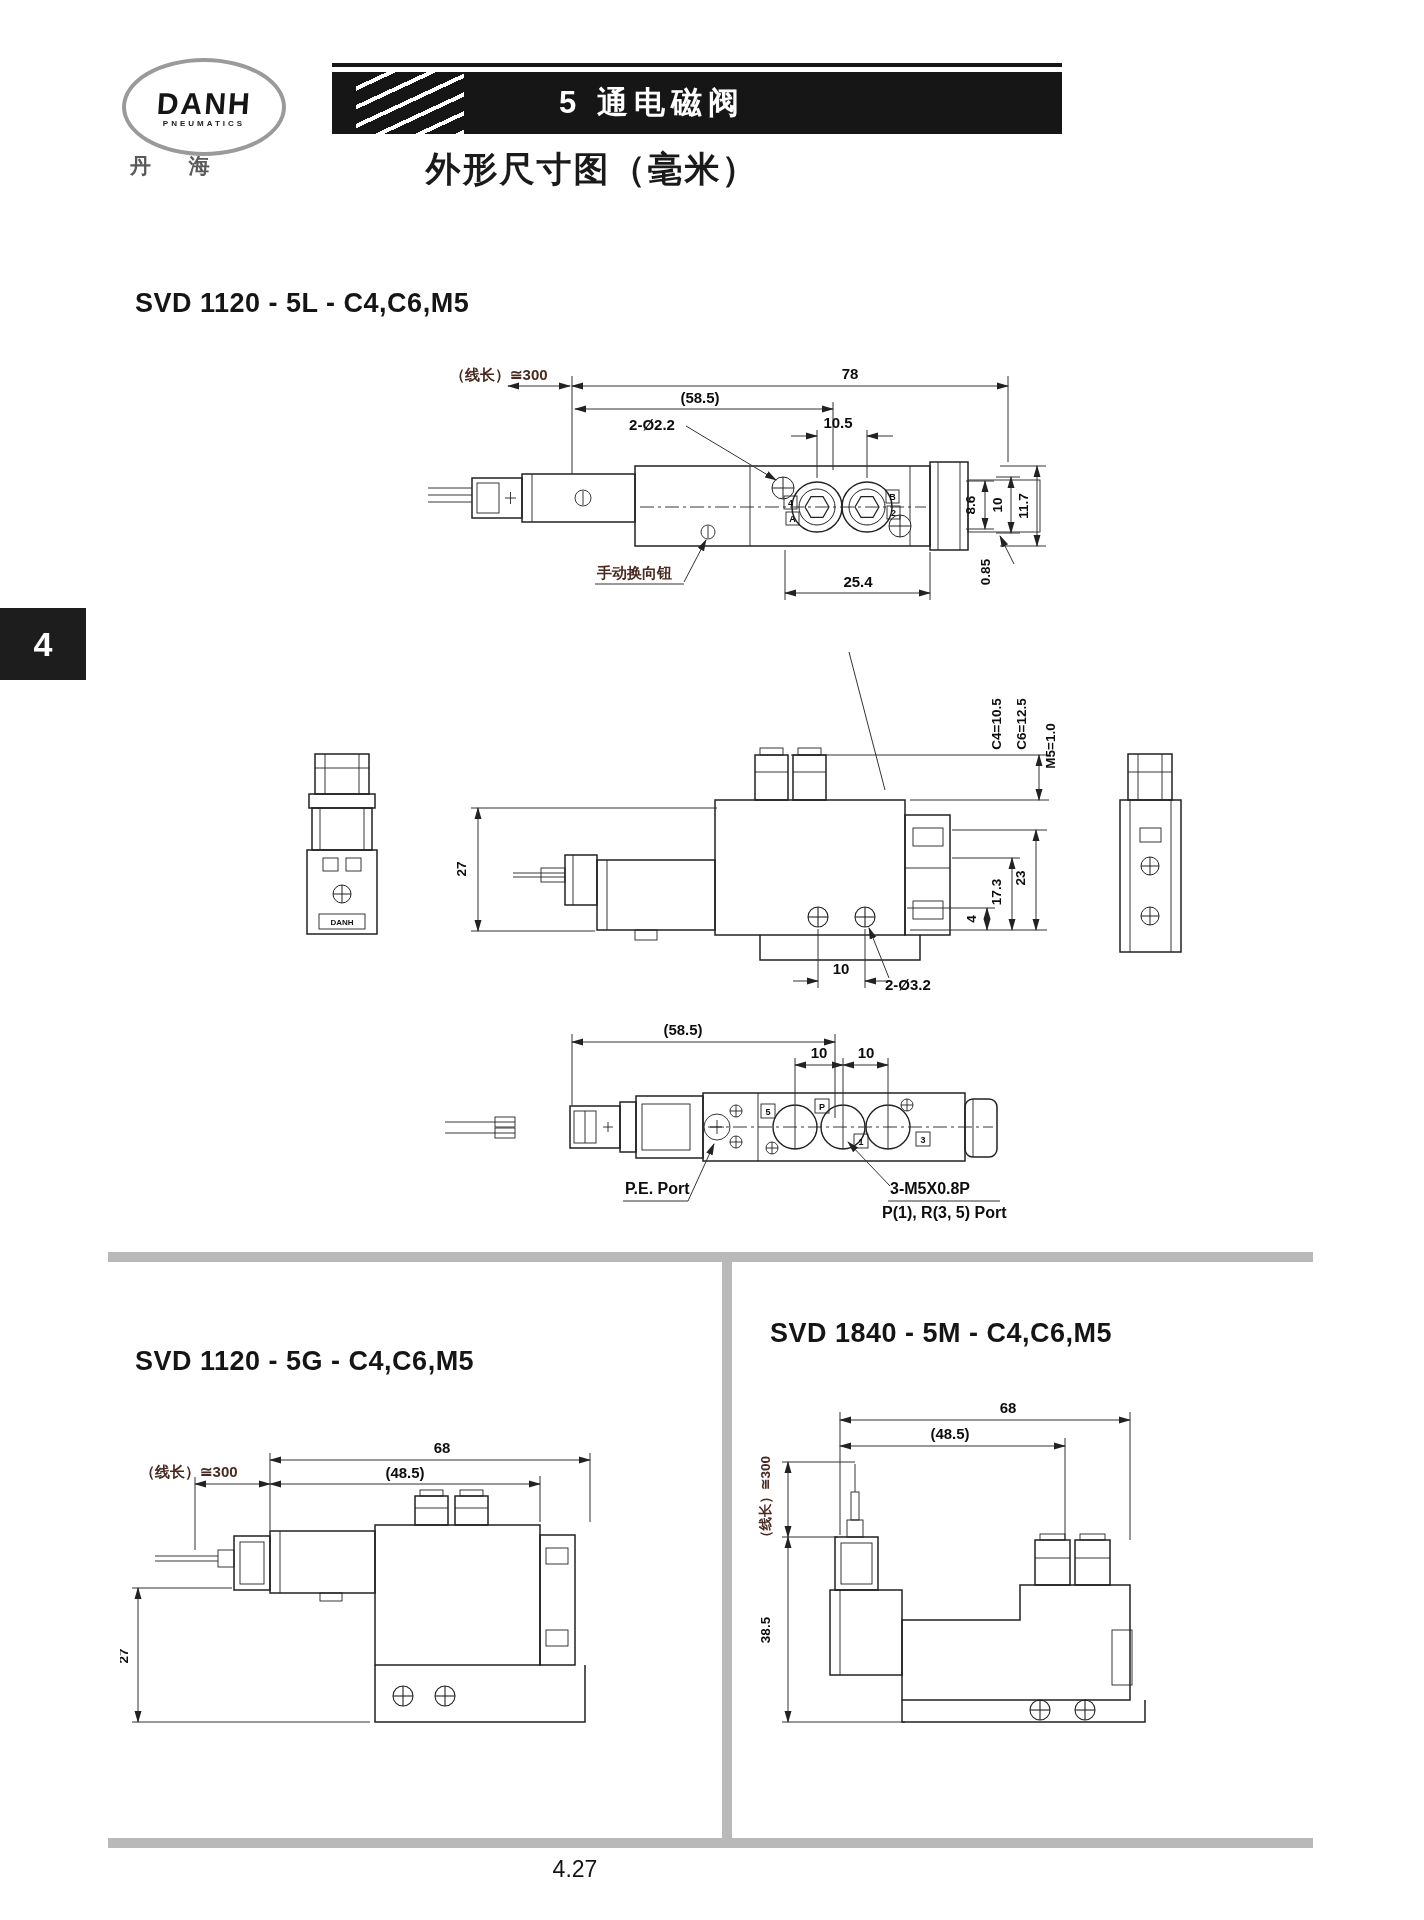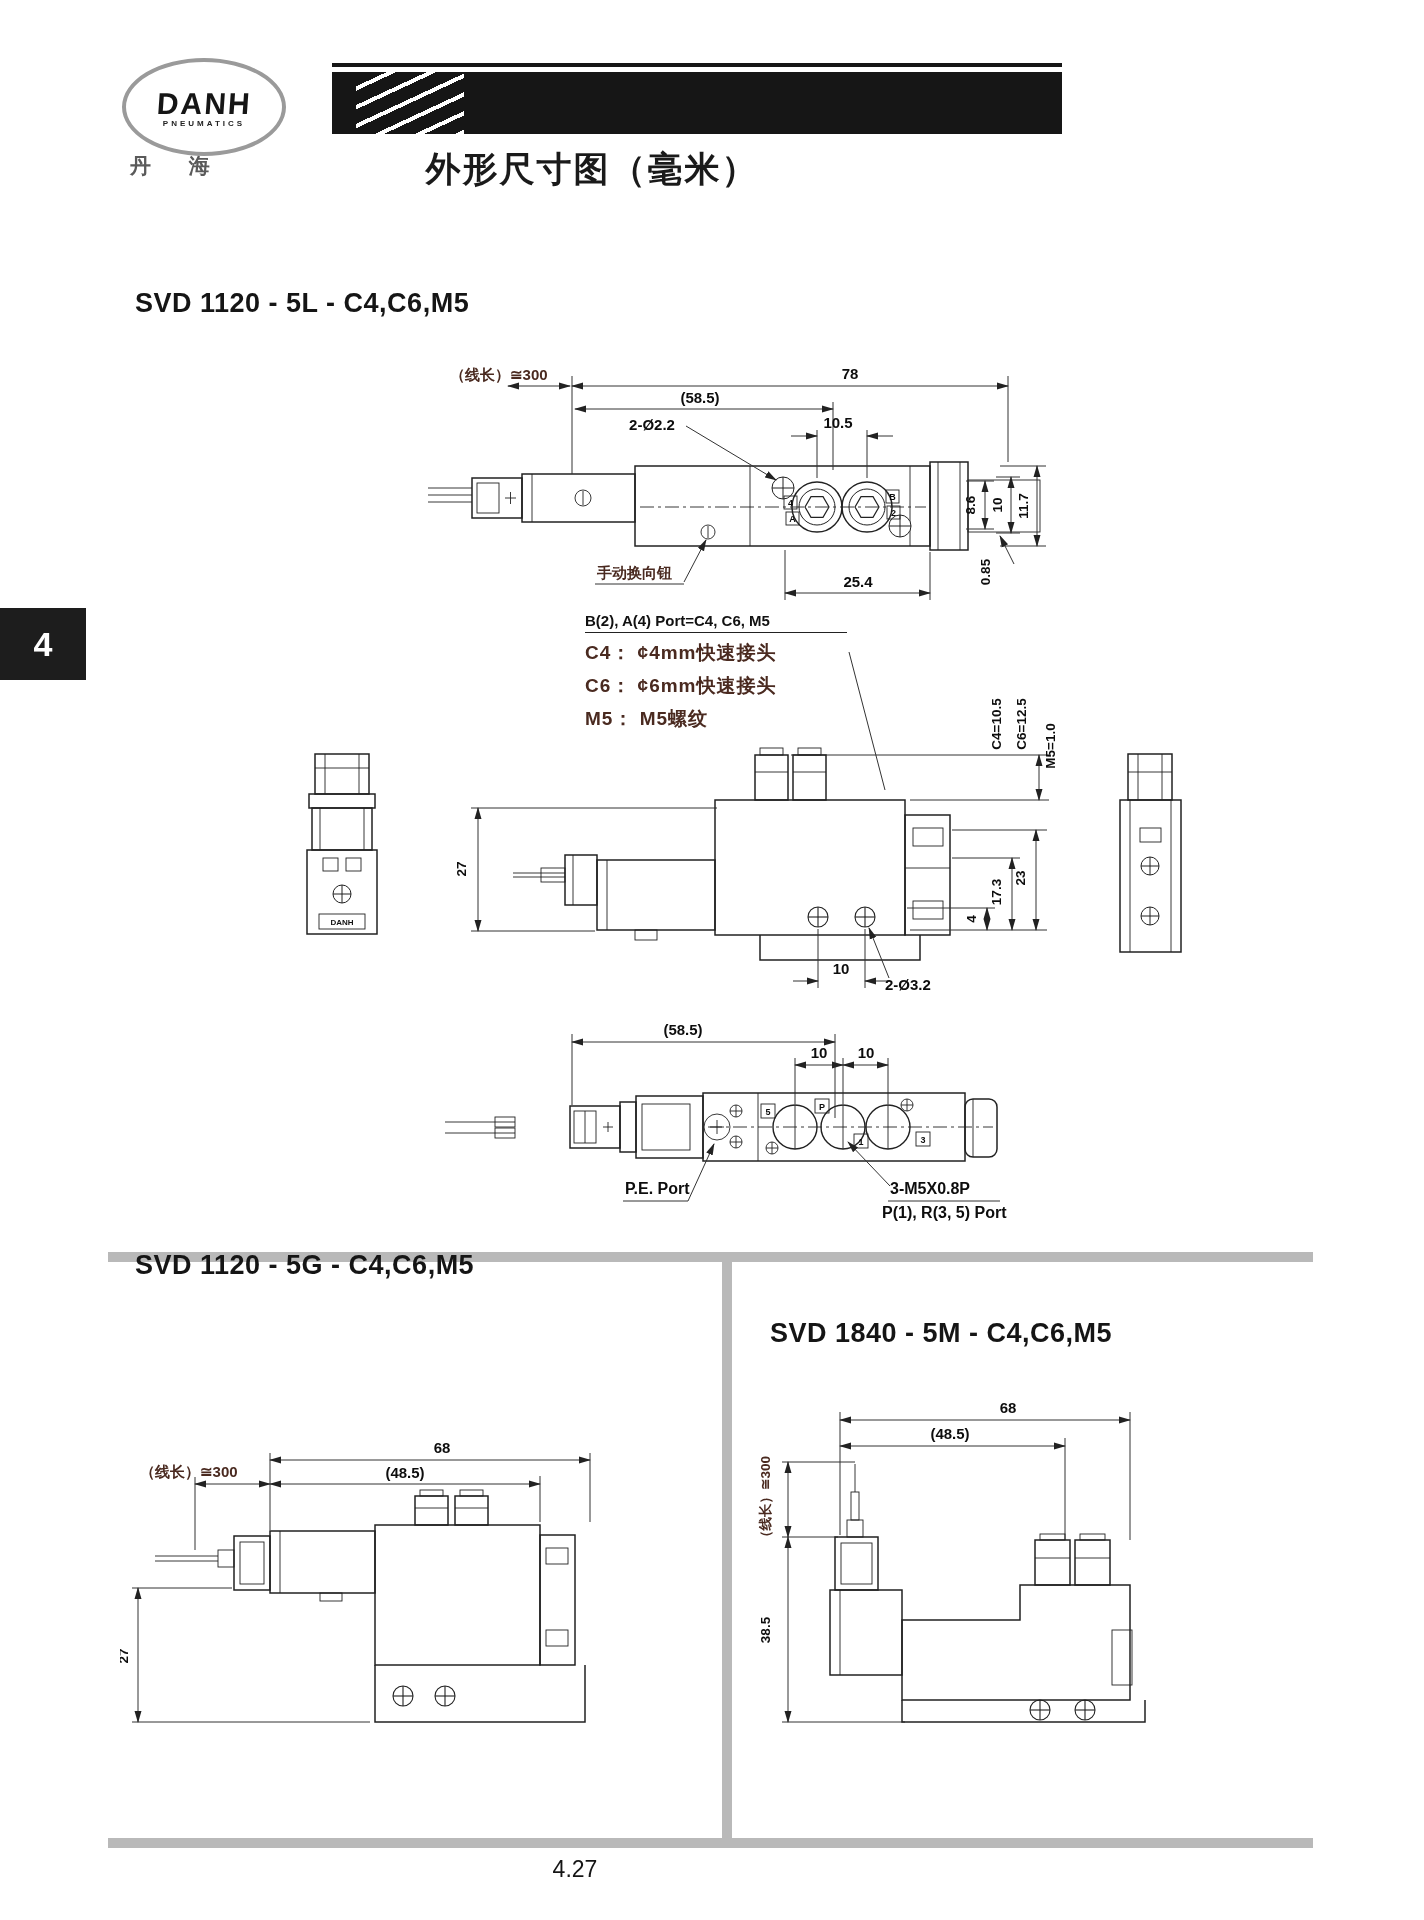--- a/index.html
+++ b/index.html
@@ -86,20 +86,21 @@
 
   <div class="logo-ell">
     <div class="logo-brand">DANH</div>
     <div class="logo-sub">PNEUMATICS</div>
   </div>
   <div class="logo-cn">丹 海</div>
 
   <div class="hbar-top"></div>
   <div class="hbar">
     <div class="stripes"></div>
+    <div class="hbar-title">5 通电磁阀</div>
   </div>
 
   <div class="main-title">外形尺寸图（毫米）</div>
 
   <div class="side-tab">
     <span>4</span>
   </div>
 
   <div class="sec-title" style="left:135px;top:288px;">SVD 1120 - 5L - C4,C6,M5</div>
 
@@ -186,27 +187,20 @@
     <text class="dt cnt" x="197" y="228">手动换向钮</text>
     <line class="d" x1="195" y1="234" x2="284" y2="234"></line>
     <line class="d" x1="284" y1="232" x2="306" y2="190" marker-end="url(#ah)"></line>
 
     <line class="d" x1="385" y1="200" x2="385" y2="250"></line>
     <line class="d" x1="530" y1="202" x2="530" y2="250"></line>
     <line class="d" x1="385" y1="243" x2="530" y2="243" marker-start="url(#ah)" marker-end="url(#ah)"></line>
     <text class="dt" x="458" y="237" text-anchor="middle">25.4</text>
   </svg>
 
-  <div class="abs" style="left:585px;top:612px;width:360px;">
-    <div class="callout-head">B(2), A(4) Port=C4, C6, M5</div>
-    <div class="callout-rule"></div>
-    <div class="cnline">C4： ¢4mm快速接头</div>
-    <div class="cnline">C6： ¢6mm快速接头</div>
-    <div class="cnline">M5： M5螺纹</div>
-  </div>
   <svg class="abs" style="left:845px;top:648px;" width="90" height="150">
     <line class="d" x1="4" y1="4" x2="40" y2="142"></line>
   </svg>
 
   <svg class="abs" style="left:300px;top:748px;" width="90" height="195" viewBox="0 0 90 195">
     <rect class="o" x="15" y="6" width="54" height="40"></rect>
     <line class="t" x1="15" y1="20" x2="69" y2="20"></line>
     <line class="t" x1="25" y1="6" x2="25" y2="46"></line>
     <line class="t" x1="59" y1="6" x2="59" y2="46"></line>
     <rect class="o" x="9" y="46" width="66" height="14"></rect>
@@ -359,21 +353,21 @@
     <text class="lbl" x="470" y="174">3-M5X0.8P</text>
     <line class="d" x1="468" y1="181" x2="580" y2="181"></line>
     <line class="d" x1="470" y1="166" x2="428" y2="122" marker-end="url(#ah)"></line>
     <text class="lbl" x="462" y="198">P(1), R(3, 5) Port</text>
   </svg>
 
   <div class="gray-bar" style="left:108px;top:1252px;width:1205px;height:10px;"></div>
   <div class="gray-bar" style="left:722px;top:1252px;width:10px;height:596px;"></div>
   <div class="gray-bar" style="left:108px;top:1838px;width:1205px;height:10px;"></div>
 
-  <div class="sec-title" style="left:135px;top:1250px;">SVD 1120 - 5G - C4,C6,M5</div>
+  <div class="sec-title" style="left:135px;top:1346px;">SVD 1120 - 5G - C4,C6,M5</div>
   <svg class="abs" style="left:120px;top:1430px;" width="500" height="310" viewBox="0 0 500 310">
 
     <line class="d" x1="150" y1="30" x2="470" y2="30" marker-start="url(#ah)" marker-end="url(#ah)"></line>
     <text class="dt" x="322" y="23" text-anchor="middle">68</text>
     <line class="d" x1="150" y1="54" x2="420" y2="54" marker-start="url(#ah)" marker-end="url(#ah)"></line>
     <text class="dt" x="285" y="48" text-anchor="middle">(48.5)</text>
     <text class="dt cnt" x="20" y="47">（线长）≅300</text>
     <line class="d" x1="75" y1="54" x2="150" y2="54" marker-start="url(#ah)" marker-end="url(#ah)"></line>
     <line class="d" x1="75" y1="47" x2="75" y2="120"></line>
     <line class="d" x1="150" y1="23" x2="150" y2="100"></line>

